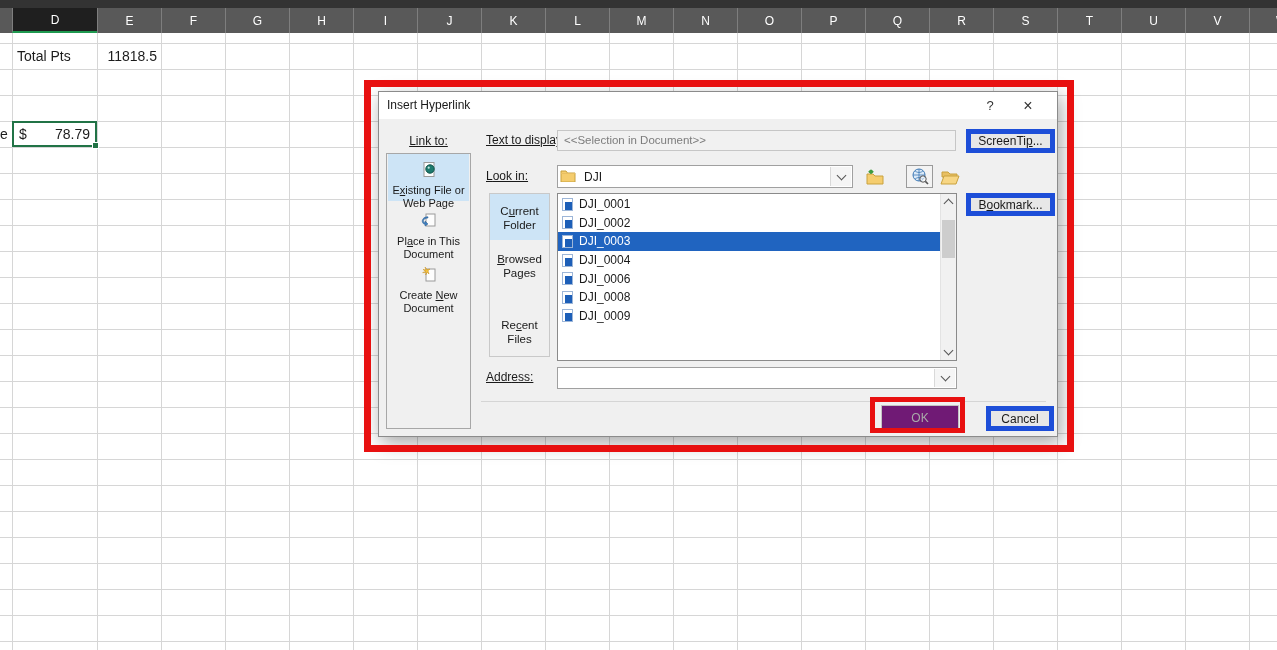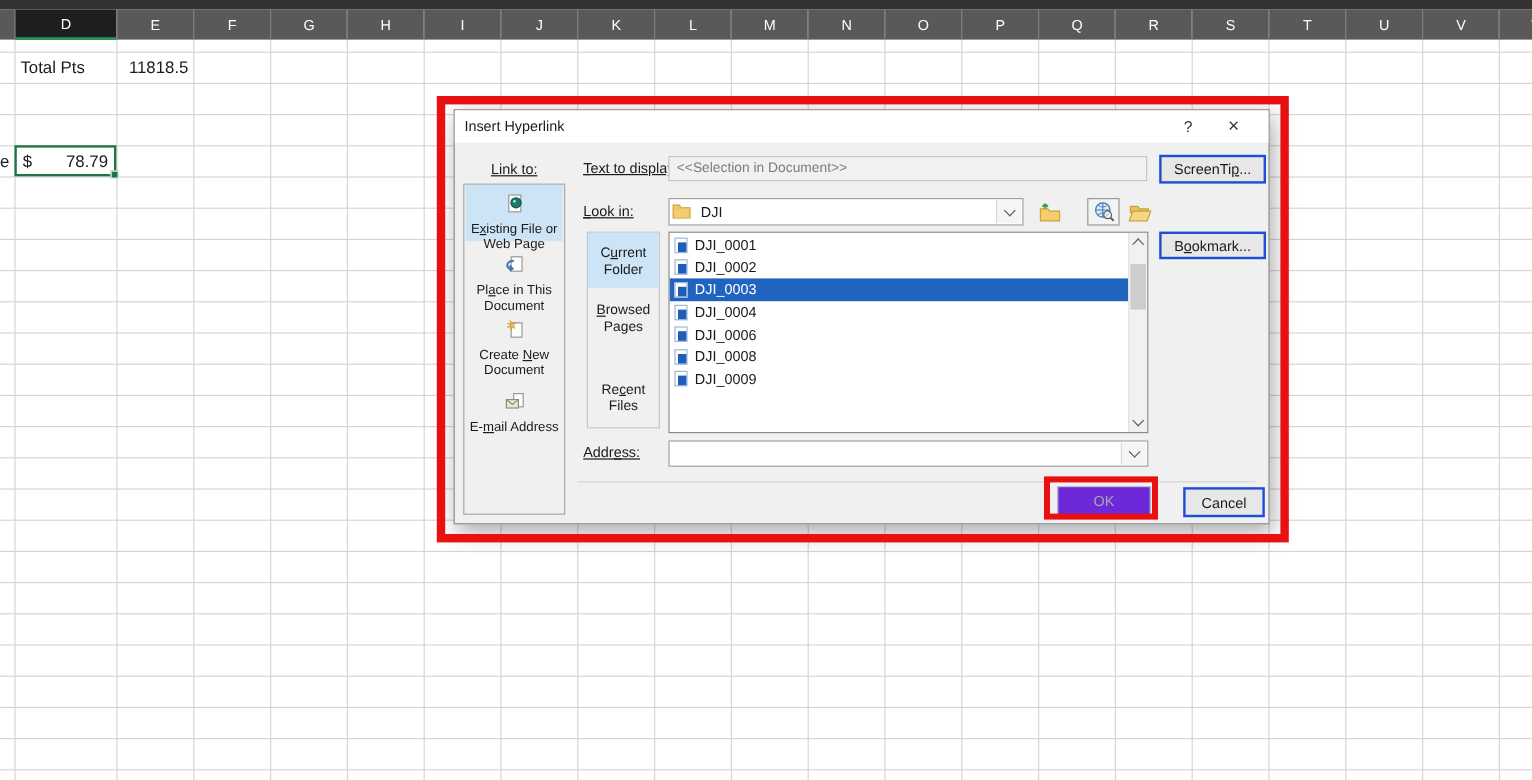--- a/index.html
+++ b/index.html
@@ -47,26 +47,26 @@
   #link-sidebar{position:absolute;left:7px;top:61px;width:85px;height:276px;box-sizing:border-box;
                 border:1px solid #a7a7a7;background:#f0f0f0;}
   .side-item{position:absolute;left:1px;right:1px;display:flex;flex-direction:column;align-items:center;
              text-align:center;font-size:11px;line-height:13px;color:#1a1a1a;padding-top:7px;box-sizing:border-box;}
   .side-item.selected{background:#cde4f6;}
   .side-item .ic{margin-bottom:2px;}
 
   #row-text-display-box{position:absolute;left:178px;top:38px;width:399px;height:21px;box-sizing:border-box;
       background:#f1f1f1;border:1px solid #c6c6c6;color:#7c7c7c;font-size:11.5px;line-height:19px;
       padding-left:6px;overflow:hidden;white-space:nowrap;}
-  .dlg-btn{position:absolute;box-sizing:border-box;background:#e7e7e7;border:2px solid #1d4ed8;
+  .dlg-btn{position:absolute;box-sizing:border-box;background:#e7e7e7;border:5px solid #1d4ed8;
            font-size:12px;color:#1a1a1a;display:flex;align-items:center;justify-content:center;
            font-family:inherit;padding:0;}
   #btn-screentip{left:587px;top:37px;width:89px;height:24px;}
   #btn-bookmark{left:587px;top:101px;width:89px;height:23px;}
-  #btn-ok{left:502px;top:313px;width:78px;height:26px;background:#6d28d9;border:1px solid #c3c3c3;color:#a9a9a9;}
+  #btn-ok{left:502px;top:313px;width:78px;height:26px;background:#701a75;border:1px solid #c3c3c3;color:#a9a9a9;}
   #btn-cancel{left:607px;top:314px;width:68px;height:25px;}
 
   #lookin-combo{position:absolute;left:178px;top:73px;width:296px;height:23px;box-sizing:border-box;
       background:#fff;border:1px solid #a0a0a0;display:flex;align-items:center;padding-left:2px;gap:8px;}
   .combo-chev{position:absolute;right:1px;top:1px;bottom:1px;width:20px;background:#f5f5f5;
       border-left:1px solid #d9d9d9;display:flex;align-items:center;justify-content:center;}
   .chev{width:6px;height:6px;border:solid #555;border-width:0 1.5px 1.5px 0;transform:rotate(45deg);margin-top:-3px;}
   .chev.up{transform:rotate(-135deg);margin-top:3px;}
 
   .tool-btn{position:absolute;top:73px;width:27px;height:23px;display:flex;align-items:center;justify-content:center;
@@ -224,30 +224,20 @@
       </div>
       <div class="side-item" style="top:105px;height:48px;">
         <span class="ic">
           <svg width="18" height="18" viewBox="0 0 18 18">
               <rect x="6" y="3" width="9" height="12" fill="#fdfdfd" stroke="#9a9a9a"></rect>
               <path d="M5 1 L6.2 4 L3 3.4 L5.6 5.4 L2.6 6.6 L6.4 6.6 L5.6 9 L7.4 6.4 L9 8 L8 4.8 L10 3 L7 3.6 Z" fill="#f4c23e" stroke="#c98f1b" stroke-width="0.5"></path>
             </svg>
         </span>
         <span><span>Create </span><span class="u">N</span><span>ew Document</span></span>
       </div>
-      <div class="side-item" style="top:165px;height:44px;">
-        <span class="ic">
-          <svg width="18" height="18" viewBox="0 0 18 18">
-              <rect x="8" y="2" width="8" height="11" fill="#fdfdfd" stroke="#9a9a9a"></rect>
-              <rect x="2" y="7" width="10" height="7" fill="#efe8cf" stroke="#8a8a8a"></rect>
-              <path d="M2 7 L7 11 L12 7" fill="none" stroke="#8a8a8a"></path>
-            </svg>
-        </span>
-        <span><span>E-</span><span class="u">m</span><span>ail Address</span></span>
-      </div>
     </div>
 
     <div class="dlg-label" style="left:107px;top:41px;"><span></span><span class="u">T</span><span>ext to display:</span></div>
     <div id="row-text-display-box">&lt;&lt;Selection in Document&gt;&gt;</div>
     <button class="dlg-btn" id="btn-screentip">
         <span><span>ScreenTi</span><span class="u">p</span><span>...</span></span>
       </button>
 
     <div class="dlg-label" style="left:107px;top:77px;"><span></span><span class="u">L</span><span>ook in:</span></div>
     <div id="lookin-combo">

